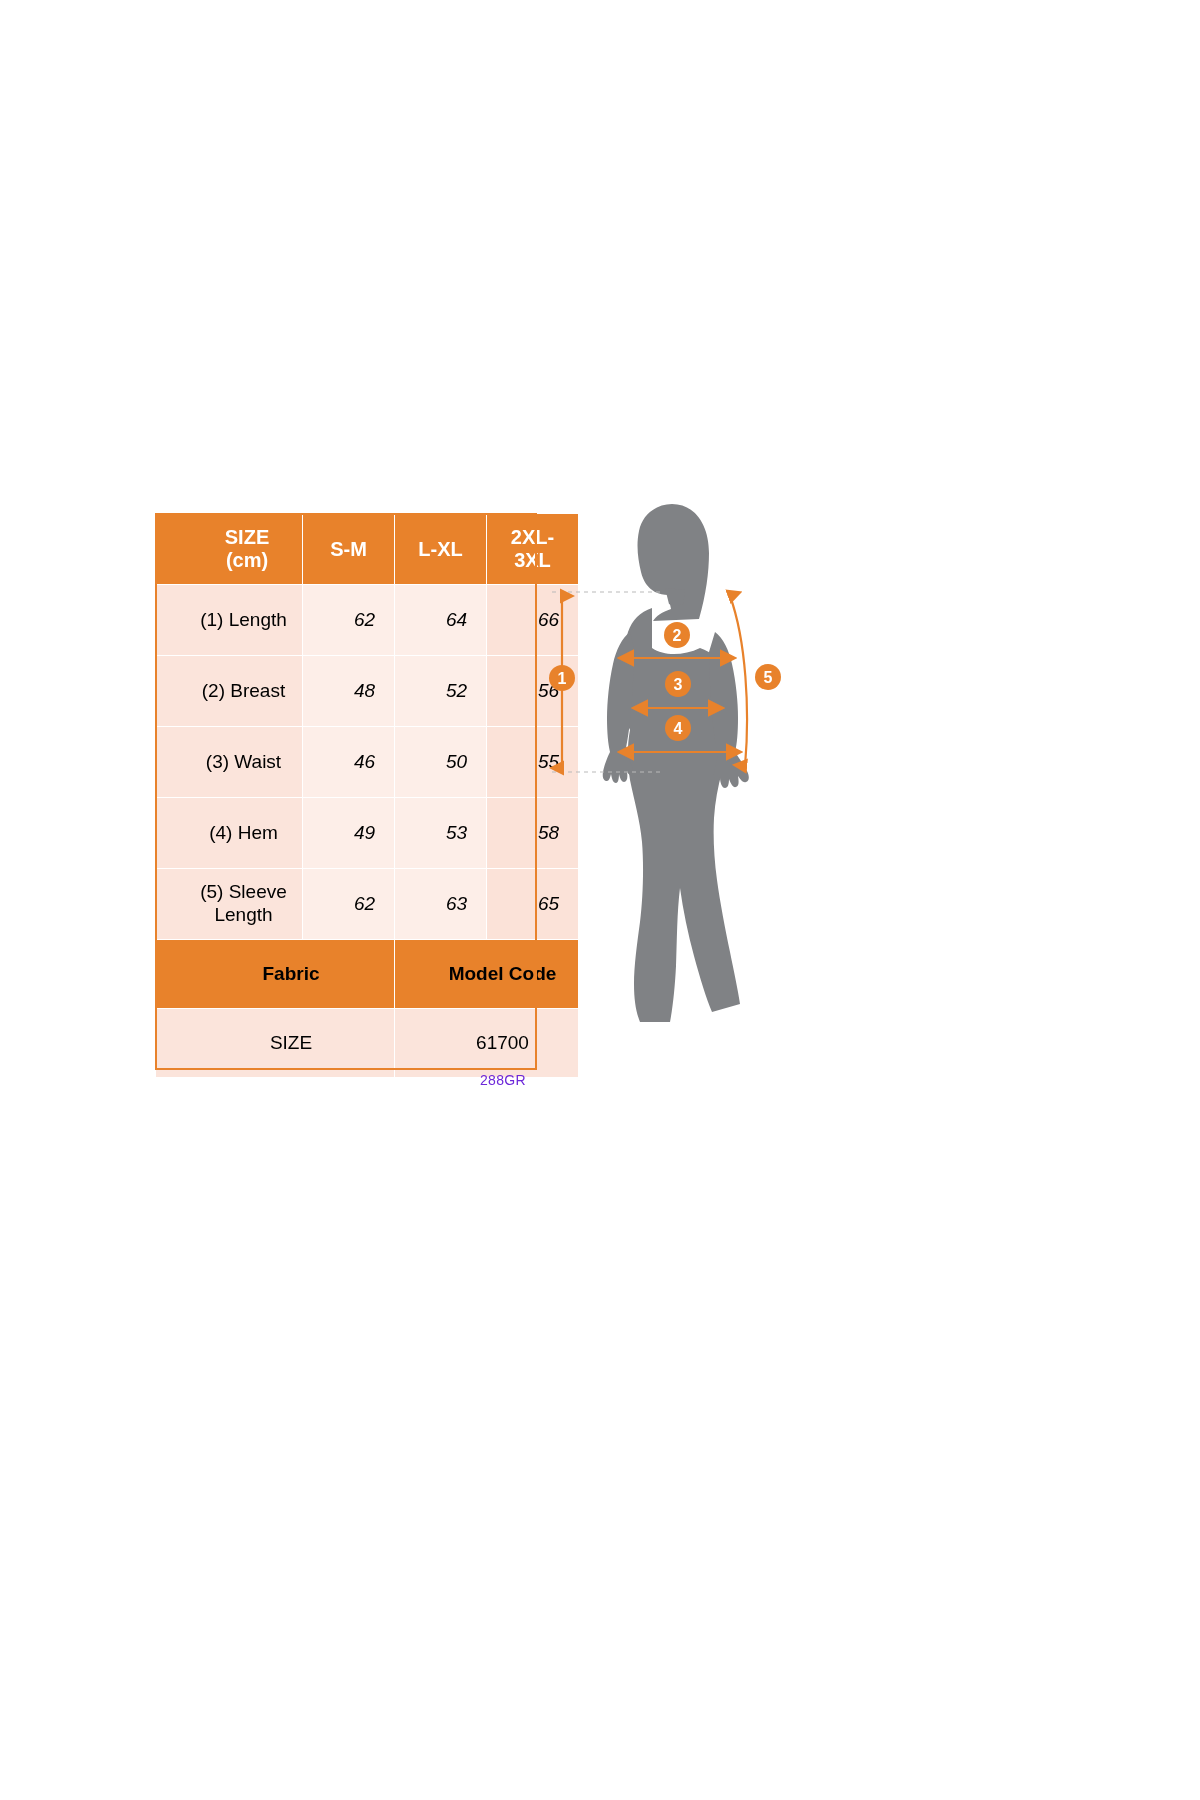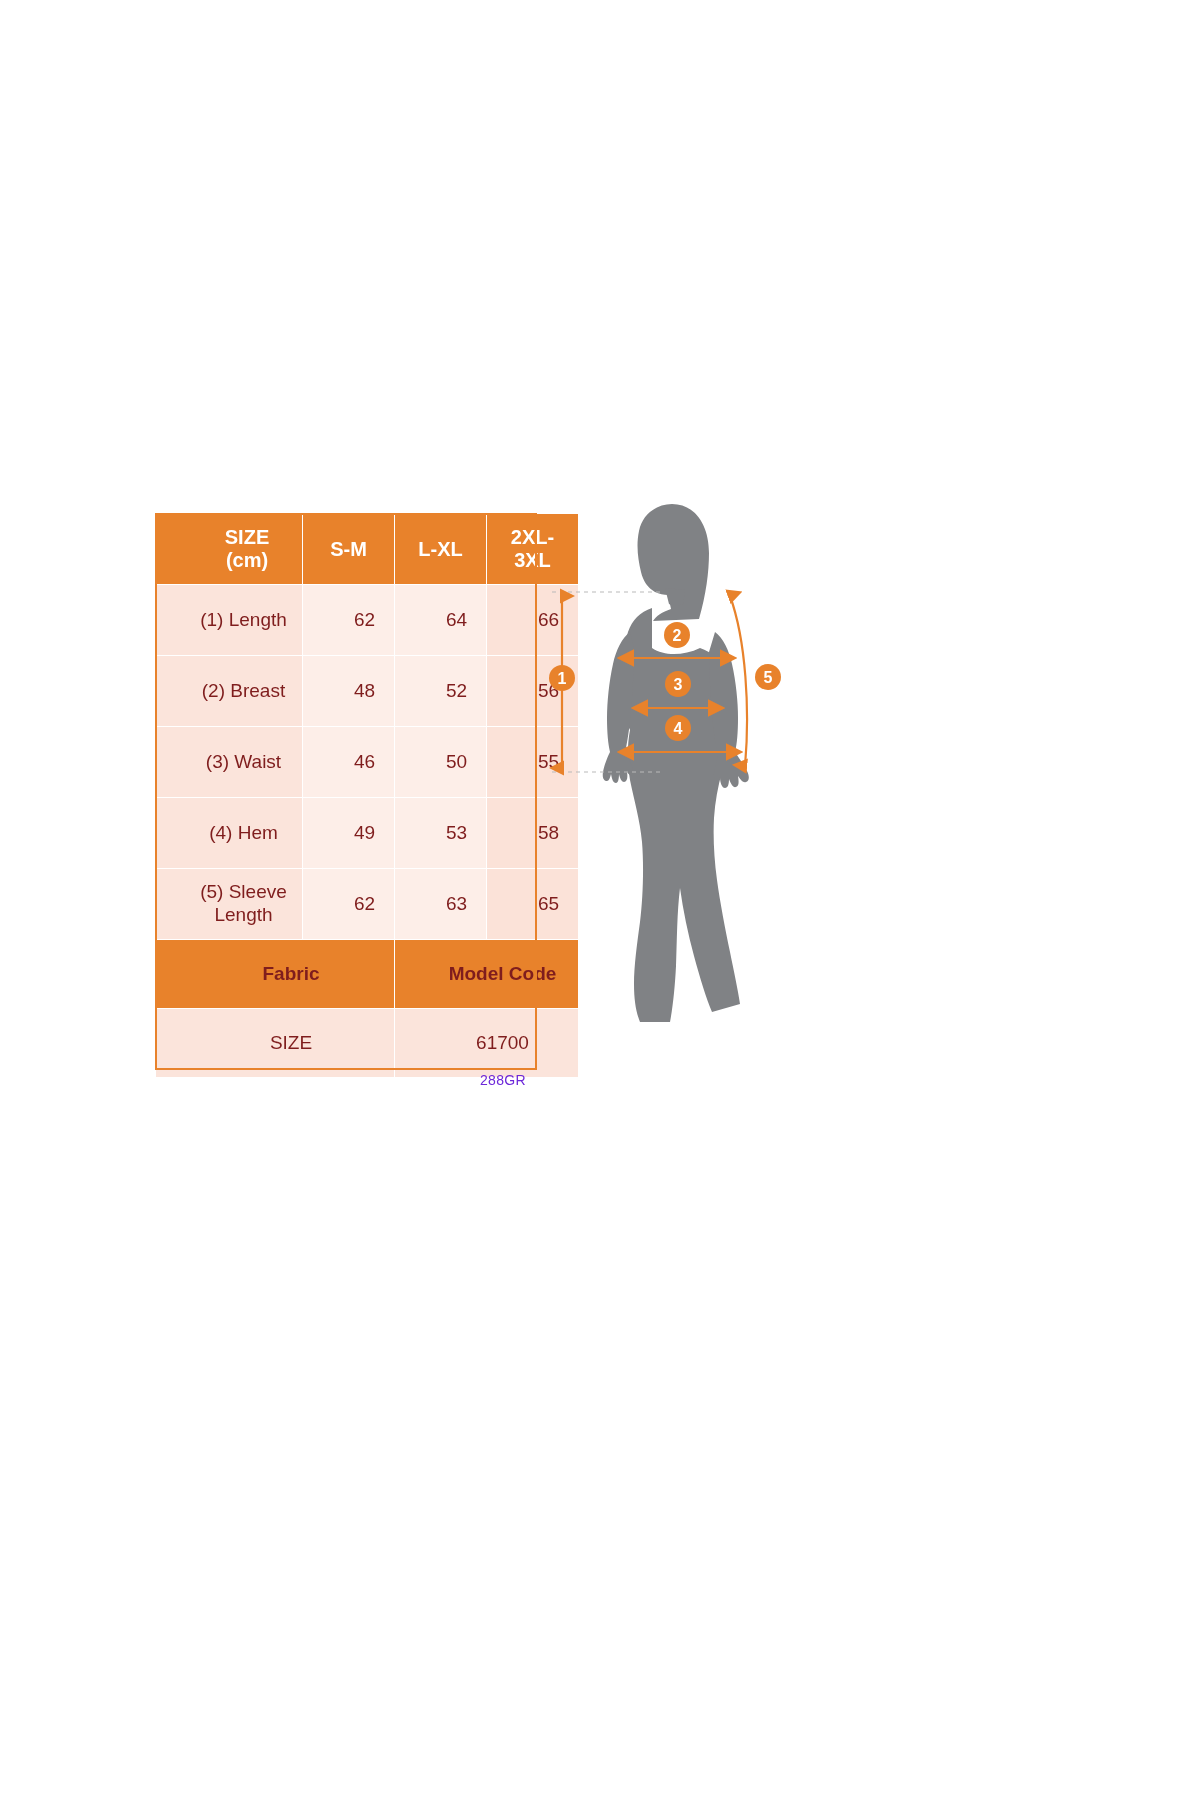--- a/index.html
+++ b/index.html
@@ -45,34 +45,35 @@
     height: 66px;
     line-height: 1.15;
     padding: 2px 0;
   }
   table.size-table thead th.col-size { width: 110px; padding-left: 36px; }
   table.size-table thead th.col-val  { width: 91px; }
 
   table.size-table tbody td {
     height: 66px;
     font-size: 19px;
-    color: #7f1d1d;
+    color: #000000;
     padding-left: 33px;
   }
   td.rowlabel {
     background: #fbe4db;
     font-size: 15.5px;
     color: #2f2f2f;
     line-height: 1.2;
     padding: 2px 4px;
   }
   td.val {
     background: #fdeee8;
     font-size: 21px;
     color: #3b3b3b;
+    font-style: italic;
   }
   td.val.alt {
     background: #fbe2d8;
   }
 
   tr.footer-head td {
     background: #e8822b;
     color: #ffffff;
     font-weight: bold;
     font-size: 19.5px;

